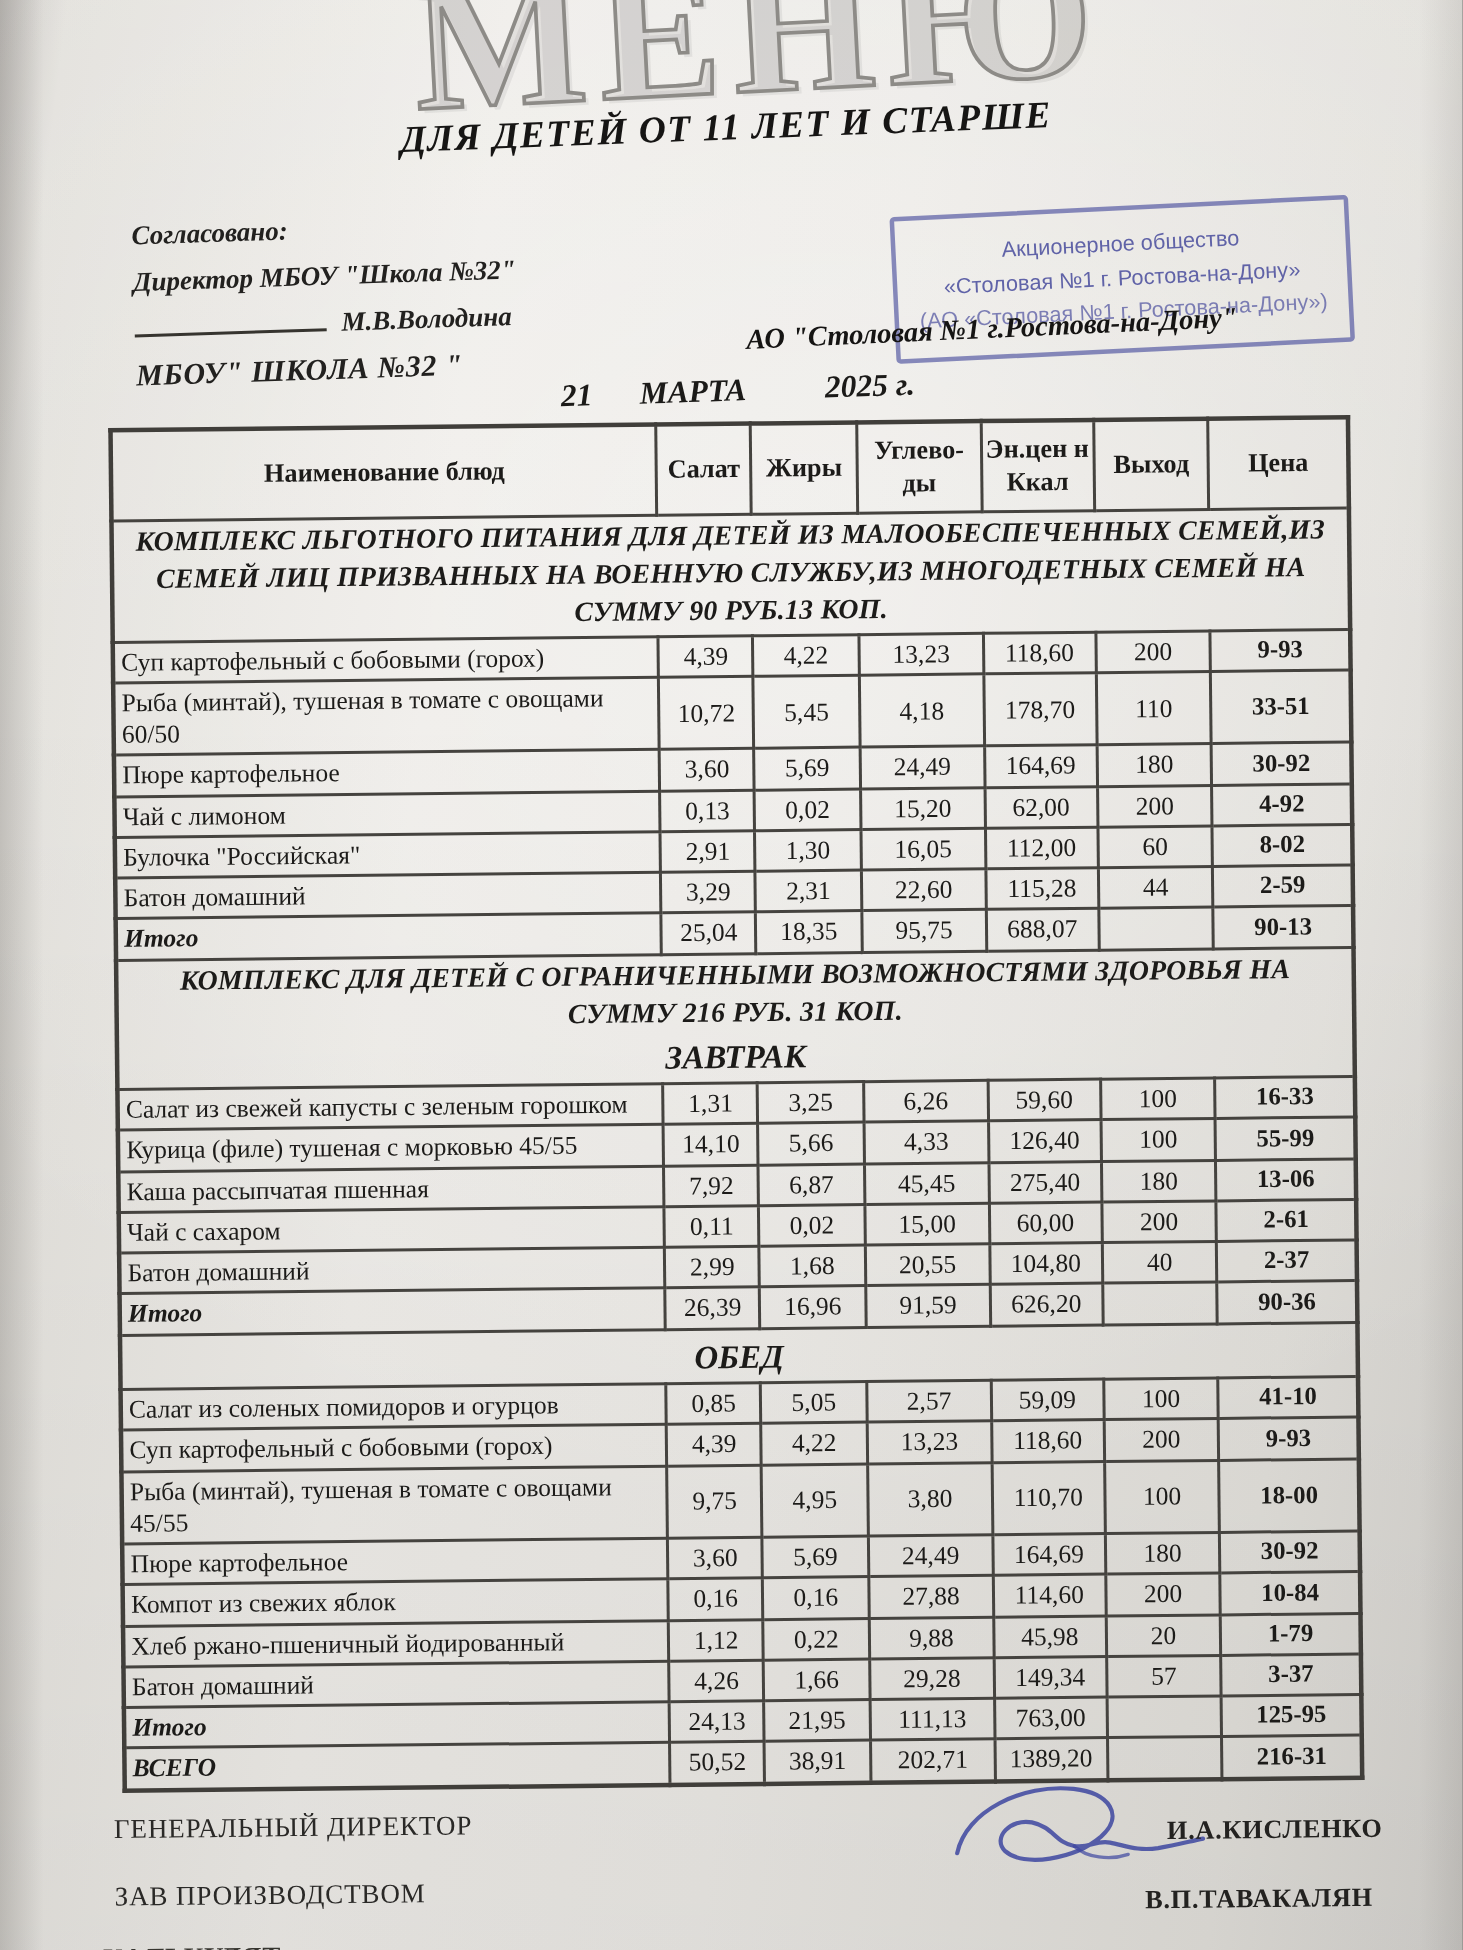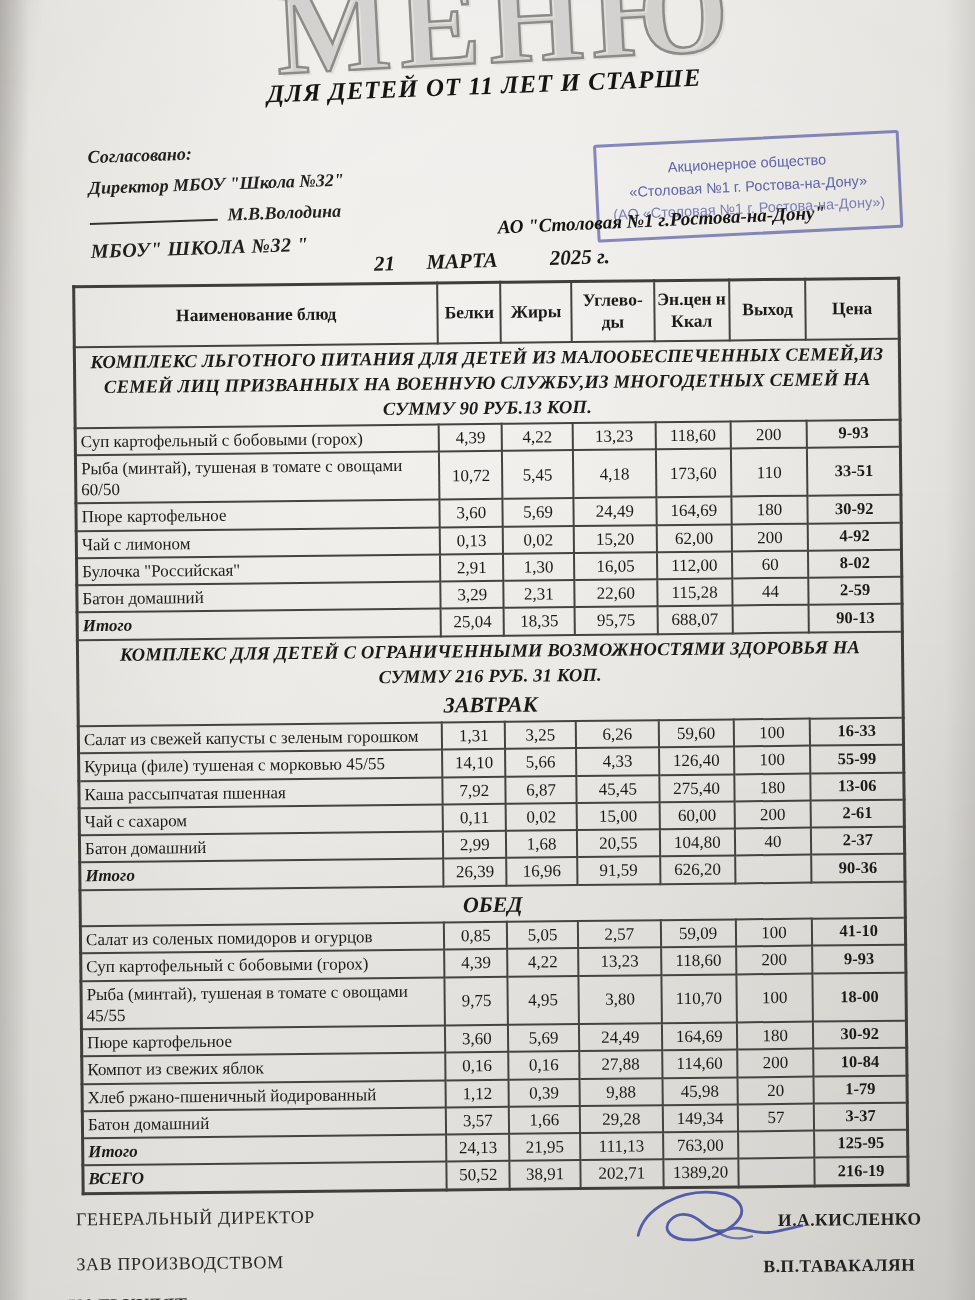--- a/index.html
+++ b/index.html
@@ -112,21 +112,21 @@
           <col style="width:62px">
           <col style="width:70px">
         <col style="width:82px">
           <col style="width:74px">
           <col style="width:76px">
           <col style="width:92px">
       </colgroup>
       <thead>
         <tr>
           <th>Наименование блюд</th>
-          <th>Белки</th>
+          <th>Салат</th>
           <th>Жиры</th>
           <th>Углево-ды</th>
           <th>Эн.цен н Ккал</th>
           <th>Выход</th>
           <th>Цена</th>
         </tr>
       </thead>
       <tbody>
           <tr>
             <td colspan="7" class="section-cell">
@@ -140,21 +140,21 @@
             <td class="td-num">13,23</td>
             <td class="td-num">118,60</td>
             <td class="td-num">200</td>
             <td class="td-price">9-93</td>
           </tr>
           <tr>
             <td class="td-name">Рыба (минтай), тушеная в томате с овощами 60/50</td>
             <td class="td-num">10,72</td>
             <td class="td-num">5,45</td>
             <td class="td-num">4,18</td>
-            <td class="td-num">173,60</td>
+            <td class="td-num">178,70</td>
             <td class="td-num">110</td>
             <td class="td-price">33-51</td>
           </tr>
           <tr>
             <td class="td-name">Пюре картофельное</td>
             <td class="td-num">3,60</td>
             <td class="td-num">5,69</td>
             <td class="td-num">24,49</td>
             <td class="td-num">164,69</td>
             <td class="td-num">180</td>
@@ -302,29 +302,29 @@
             <td class="td-num">0,16</td>
             <td class="td-num">0,16</td>
             <td class="td-num">27,88</td>
             <td class="td-num">114,60</td>
             <td class="td-num">200</td>
             <td class="td-price">10-84</td>
           </tr>
           <tr>
             <td class="td-name">Хлеб ржано-пшеничный йодированный</td>
             <td class="td-num">1,12</td>
-            <td class="td-num">0,39</td>
+            <td class="td-num">0,22</td>
             <td class="td-num">9,88</td>
             <td class="td-num">45,98</td>
             <td class="td-num">20</td>
             <td class="td-price">1-79</td>
           </tr>
           <tr>
             <td class="td-name">Батон домашний</td>
-            <td class="td-num">3,57</td>
+            <td class="td-num">4,26</td>
             <td class="td-num">1,66</td>
             <td class="td-num">29,28</td>
             <td class="td-num">149,34</td>
             <td class="td-num">57</td>
             <td class="td-price">3-37</td>
           </tr>
           <tr class="total-row">
             <td class="td-name">Итого</td>
             <td class="td-num">24,13</td>
             <td class="td-num">21,95</td>
@@ -333,21 +333,21 @@
             <td class="td-num"></td>
             <td class="td-price">125-95</td>
           </tr>
           <tr class="total-row">
             <td class="td-name">ВСЕГО</td>
             <td class="td-num">50,52</td>
             <td class="td-num">38,91</td>
             <td class="td-num">202,71</td>
             <td class="td-num">1389,20</td>
             <td class="td-num"></td>
-            <td class="td-price">216-19</td>
+            <td class="td-price">216-31</td>
           </tr>
         </tbody>
     </table>
 
     <div class="footer-title ft-1">ГЕНЕРАЛЬНЫЙ  ДИРЕКТОР</div>
     <div class="footer-title ft-2">ЗАВ ПРОИЗВОДСТВОМ</div>
     <div class="footer-title ft-3">КАЛЬКУЛЯТ</div>
 
     <svg class="signature" viewBox="0 0 190 80">
       <path d="M14,52 C20,24 58,6 92,10 C116,13 126,28 110,42 C92,57 58,62 46,51 C37,42 50,29 64,32 C78,35 80,46 92,48 C102,50 106,44 116,46 C126,48 134,52 148,50 C160,48 168,46 178,44" fill="none" stroke="#3d46a0" stroke-width="2.8" stroke-linecap="round" opacity="0.85"></path>

